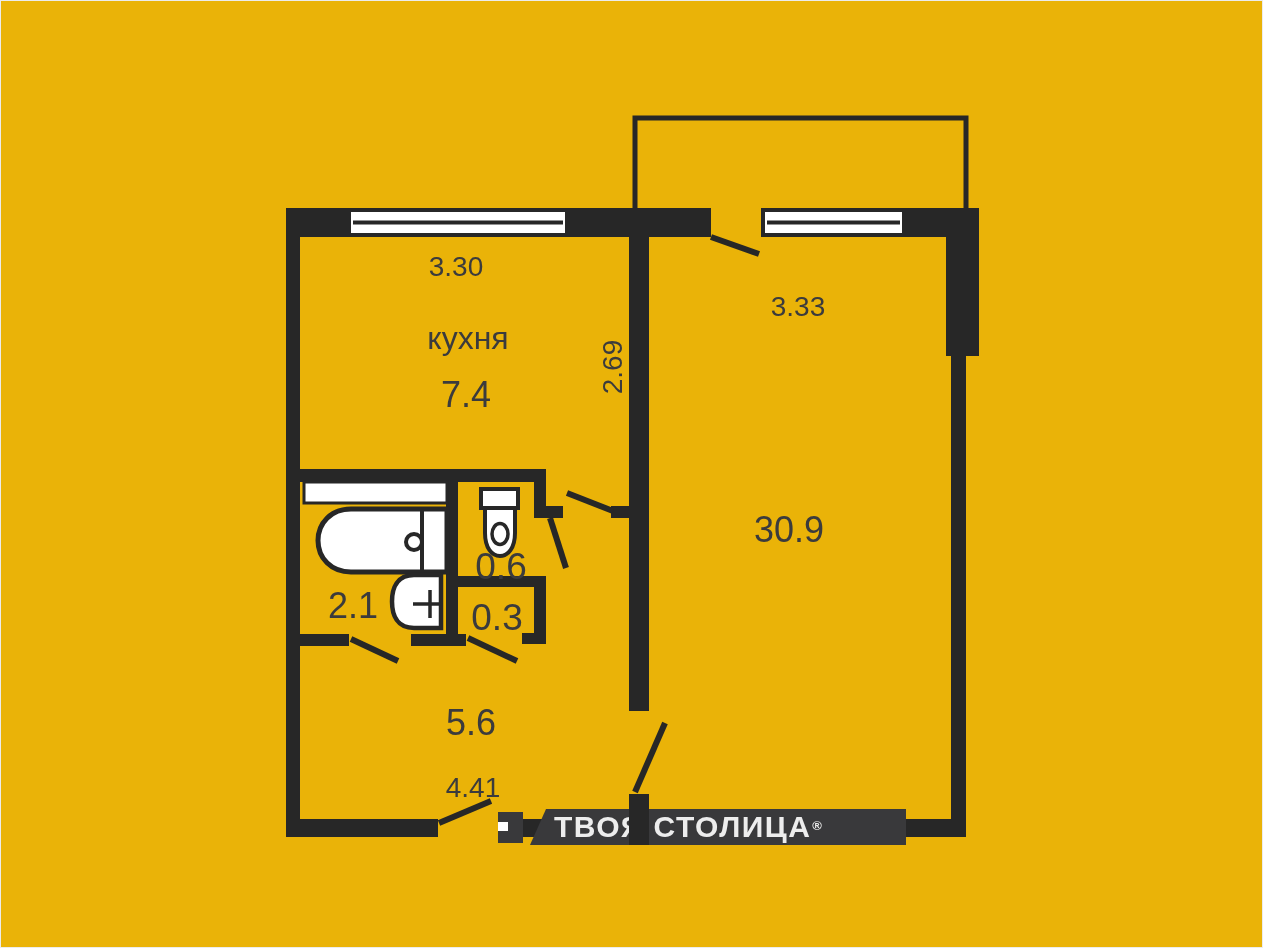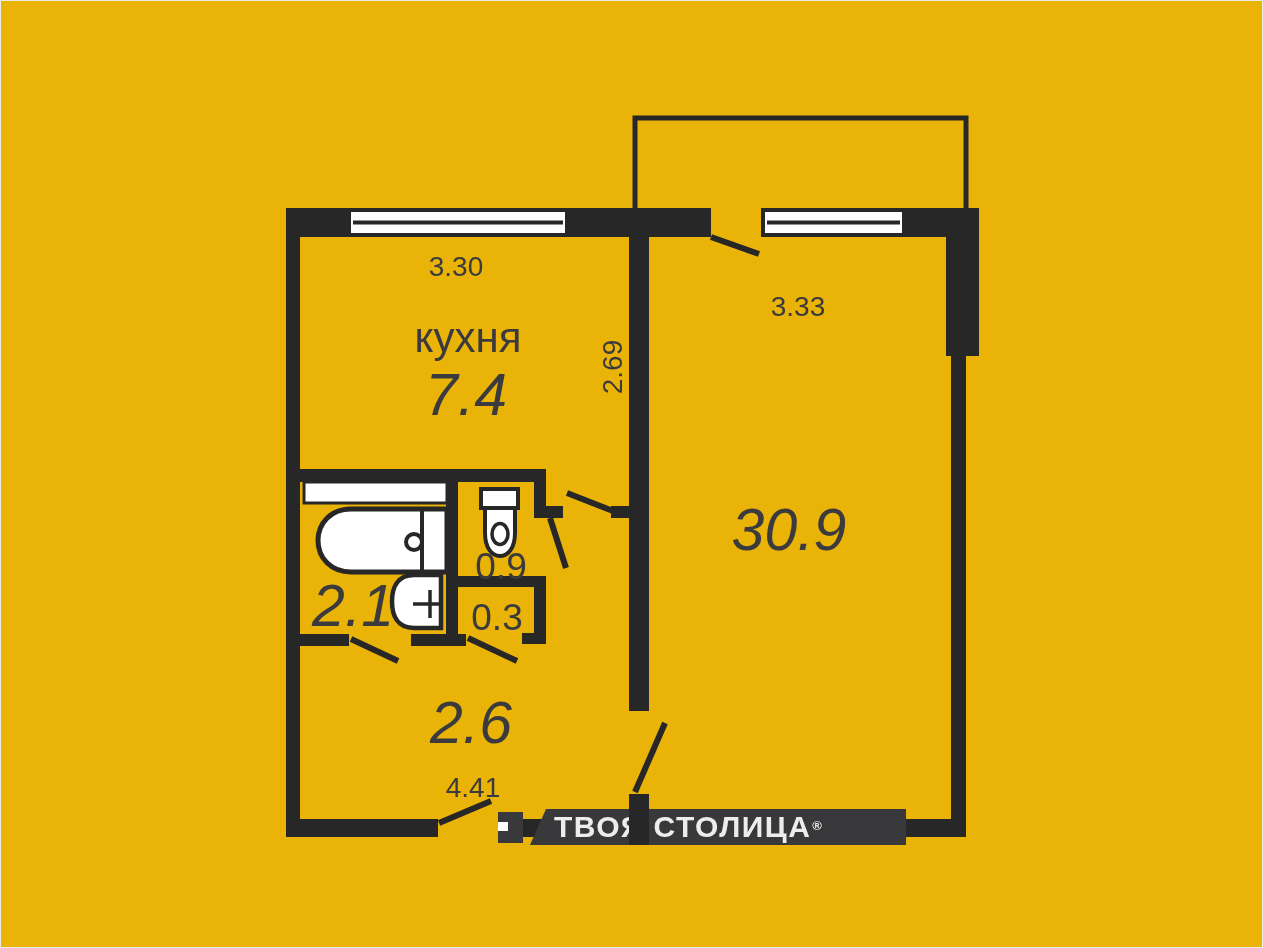--- a/index.html
+++ b/index.html
@@ -16,22 +16,22 @@
   .lbl{
     position:absolute;
     transform:translate(-50%,-50%);
     color:#3b3b3d;
     white-space:nowrap;
     z-index:4;
     line-height:1;
   }
   .dim{font-size:28px;}
   .dim-vert{transform:translate(-50%,-50%) rotate(-90deg);}
-  .room-name{font-size:42px;}
-  .area-lg{font-size:59px;font-style:italic;}
+  .room-name{font-size:32px;}
+  .area-lg{font-size:36px;}
   .area-md{font-size:37px;}
   .watermark{
     position:absolute;left:497px;top:808px;width:408px;height:36px;
     z-index:2;
   }
   .wm-logo{
     position:absolute;left:0;top:3px;width:25px;height:31px;
     background:#39393b;
   }
   .wm-logo-notch{
@@ -123,23 +123,23 @@
 
   <div class="lbl dim" style="left:455px;top:266px;">3.30</div>
   <div class="lbl dim" style="left:797px;top:266px;margin-top:40px;">3.33</div>
   <div class="lbl dim dim-vert" style="left:612px;top:366px;">2.69</div>
   <div class="lbl dim" style="left:472px;top:787px;">4.41</div>
 
   <div class="lbl room-name" style="left:467px;top:337px;">кухня</div>
   <div class="lbl area-lg" style="left:465px;top:394px;">7.4</div>
   <div class="lbl area-lg" style="left:788px;top:529px;">30.9</div>
   <div class="lbl area-lg" style="left:352px;top:605px;text-align:center;">2.1</div>
-  <div class="lbl area-md" style="left:500px;top:565px;">0.9</div>
+  <div class="lbl area-md" style="left:500px;top:565px;">0.6</div>
   <div class="lbl area-md" style="left:496px;top:616px;">0.3</div>
-  <div class="lbl area-lg" style="left:470px;top:722px;">2.6</div>
+  <div class="lbl area-lg" style="left:470px;top:722px;">5.6</div>
 
   <div class="watermark">
     <div class="wm-logo">
       <div class="wm-logo-notch"></div>
     </div>
     <div class="wm-bar">
       <span class="wm-text">ТВОЯ СТОЛИЦА</span>
         <span class="wm-reg">®</span>
     </div>
   </div>

